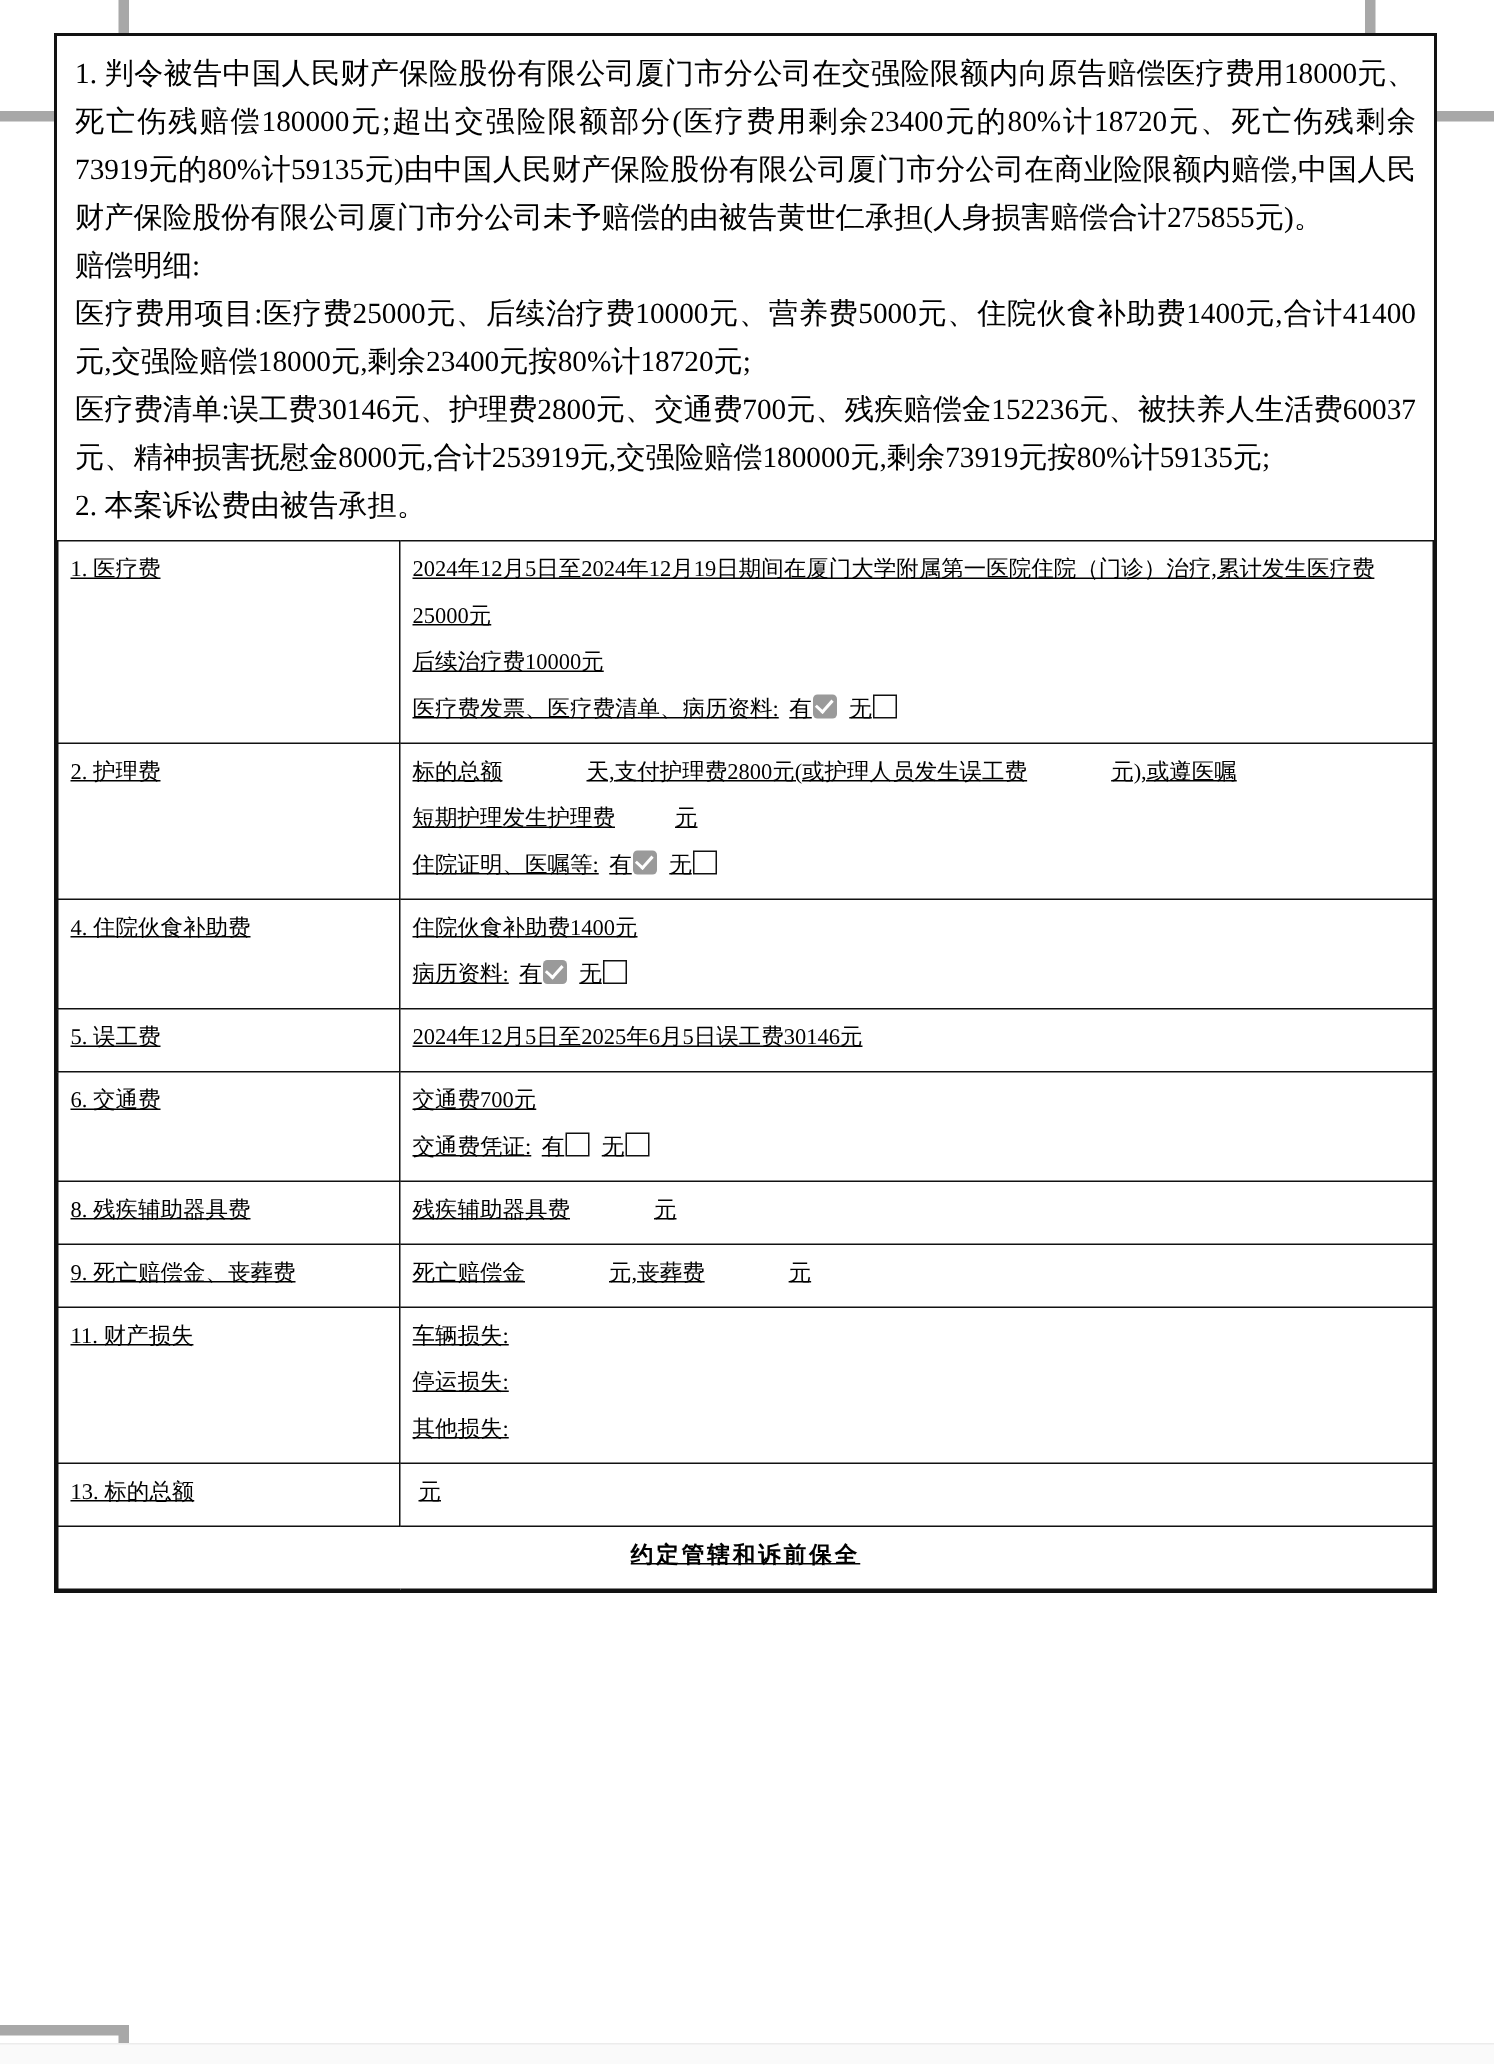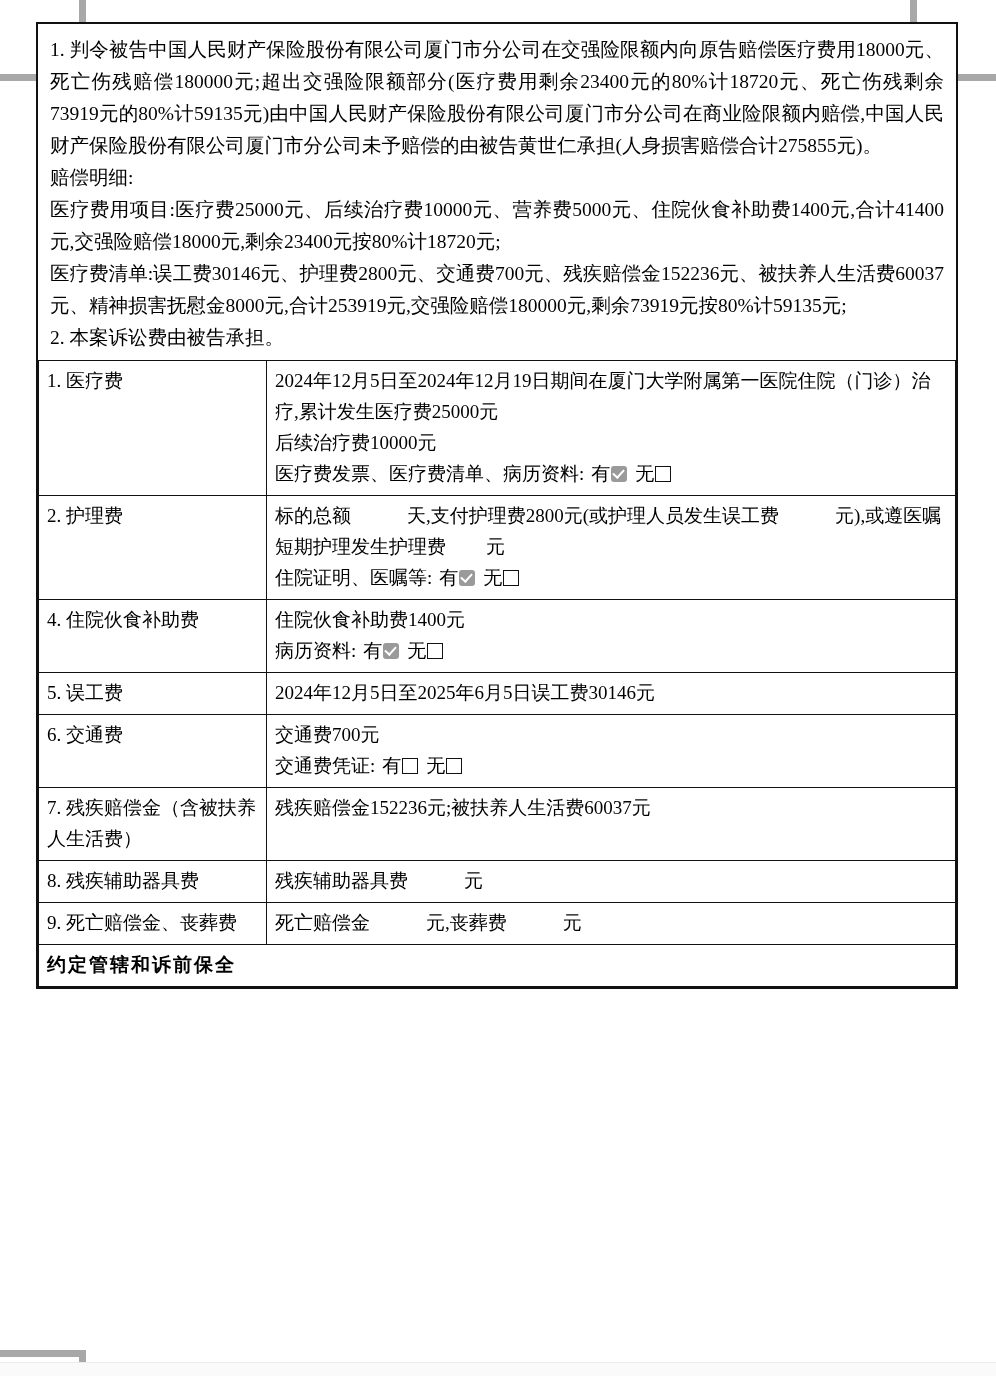--- a/index.html
+++ b/index.html
@@ -62,24 +62,25 @@
 
   
   table.items {
     width: 100%;
     border-collapse: collapse;
     table-layout: fixed;
   }
   table.items td {
     border: 1.6px solid #111111;
     vertical-align: top;
-    font-size: 19px;
+    font-size: 15px;
     line-height: 31px;
     padding: 4px 8px 6px 8px;
     box-sizing: border-box;
+    text-decoration: underline;
   }
   td.label-cell {
     width: 228px;
     vertical-align: middle;
     padding-left: 14px;
     font-size: 19px;
     line-height: 30px;
   }
   td.value-cell {
     padding-left: 10px;
@@ -118,21 +119,21 @@
     width: 5px;
     height: 9px;
     border: solid #ffffff;
     border-width: 0 2.4px 2.4px 0;
     transform: rotate(42deg);
   }
   .gap { display: inline-block; width: 7px; }
 
   
   .footer-row td {
-    text-align: left;
+    text-align: center;
     font-size: 25px;
     line-height: 46px;
     font-weight: bold;
     padding: 8px 0 10px 0;
     letter-spacing: 2px;
   }
 </style>
 </head>
 <body>
 
@@ -192,35 +193,43 @@
           </td>
         </tr>
         <tr>
           <td class="label-cell">6. 交通费</td>
           <td class="value-cell">
             <span class="vline">交通费700元</span>
             <span class="vline"><span>交通费凭证:</span><span class="gap"></span><span>有</span><span class="cb cb-off"></span><span class="gap"></span><span>无</span><span class="cb cb-off"></span></span>
           </td>
         </tr>
         <tr>
-          <td class="label-cell">7. 残疾赔偿金（含被扶养人生活费）</td>
-          <td class="value-cell">
-            <span class="vline">残疾赔偿金152236元;被扶养人生活费60037元</span>
-          </td>
-        </tr>
-        <tr>
           <td class="label-cell">8. 残疾辅助器具费</td>
           <td class="value-cell">
             <span class="vline"><span>残疾辅助器具费</span><span class="blank">&nbsp;</span><span>元</span></span>
           </td>
         </tr>
         <tr>
           <td class="label-cell">9. 死亡赔偿金、丧葬费</td>
           <td class="value-cell">
             <span class="vline"><span>死亡赔偿金</span><span class="blank">&nbsp;</span><span>元,丧葬费</span><span class="blank">&nbsp;</span><span>元</span></span>
+          </td>
+        </tr>
+        <tr>
+          <td class="label-cell">11. 财产损失</td>
+          <td class="value-cell">
+            <span class="vline">车辆损失:</span>
+            <span class="vline">停运损失:</span>
+            <span class="vline">其他损失:</span>
+          </td>
+        </tr>
+        <tr>
+          <td class="label-cell">13. 标的总额</td>
+          <td class="value-cell">
+            <span class="vline"><span class="blank-sm" style="min-width: 4px;">&nbsp;</span><span>元</span></span>
           </td>
         </tr>
       </tbody>
     <tbody>
         <tr class="footer-row">
       <td colspan="2">约定管辖和诉前保全</td>
     </tr>
   </tbody>
     </table>
 

